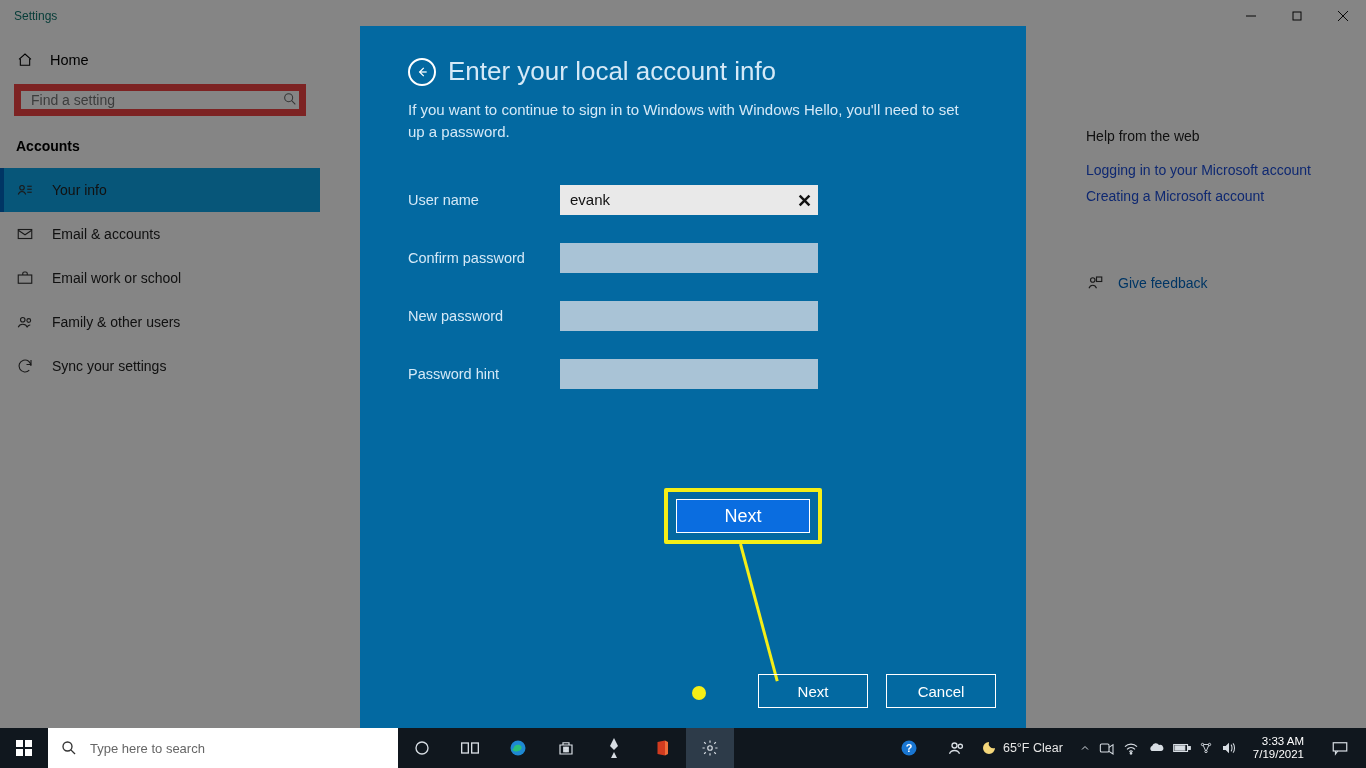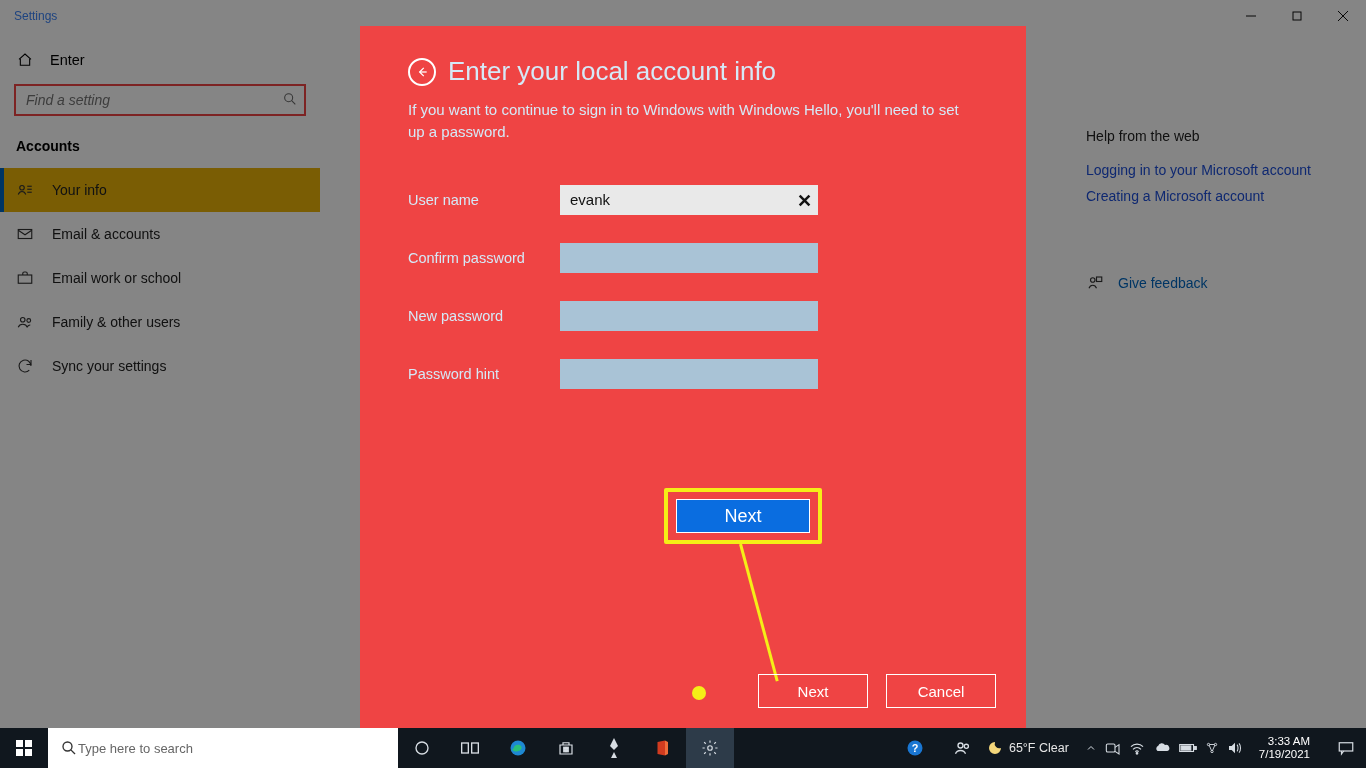--- a/index.html
+++ b/index.html
@@ -1,53 +1,53 @@
 <!DOCTYPE html>
 <html><head>
 <meta charset="utf-8">
 <style>
 * { margin: 0; padding: 0; box-sizing: border-box; font-family: "Segoe UI", Tahoma, sans-serif; }
 html, body { width: 1366px; height: 768px; overflow: hidden; background: #fff; }
 
 
 .settings-window { position: absolute; inset: 0 0 40px 0; background: #fff; }
-.win-titlebar { height: 32px; display: flex; align-items: center; font-size: 12px; color: #3b82f6; }
+.win-titlebar { height: 32px; display: flex; align-items: center; font-size: 12px; color: #0f766e; }
 .win-titlebar .title { padding-left: 14px; }
 .win-titlebar .spacer { flex: 1; }
 .win-btn { width: 46px; height: 32px; display: flex; align-items: center; justify-content: center; color: #111; }
 .win-btn svg { width: 10px; height: 10px; }
 
 .settings-body { display: flex; height: calc(100% - 32px); }
 .settings-left { width: 320px; padding: 8px 0 0 0; }
 .home-row { display: flex; align-items: center; gap: 16px; padding: 12px 16px 16px 16px; font-size: 14.5px; }
 .home-row .ico { width: 18px; display: flex; justify-content: center; }
 .search-wrap { margin: 0 14px 18px 14px; position: relative; }
-.search-input { width: 100%; height: 32px; border: 2px solid #ef4444; background: #fff; font-size: 14px; padding: 0 24px 0 10px; outline: none; font-style: italic; }
+.search-input { width: 100%; height: 32px; border: 7px solid #ef4444; background: #fff; font-size: 14px; padding: 0 24px 0 10px; outline: none; }
 .search-ico { position: absolute; right: 8px; top: 7px; color: #666; }
 .category { font-weight: 600; font-size: 14px; padding: 4px 16px 14px 16px; }
 .nav-item { display: flex; align-items: center; gap: 18px; height: 44px; padding: 0 16px 0 16px; font-size: 14px; color: #222; position: relative; }
-.nav-item.active { background: #eab308; }
+.nav-item.active { background: #0ea5e9; }
 .nav-item.active::before { content: ""; position: absolute; left: 0; top: 0; bottom: 0; width: 4px; background: #0067c0; }
 .nav-item .ico { width: 18px; display: flex; justify-content: center; color: #333; }
 
 .settings-right { flex: 1; padding: 62px 40px 0 28px; position: relative; }
 .help-block { position: absolute; right: 40px; top: 96px; width: 240px; font-size: 14px; }
 .help-block h4 { font-weight: 400; font-size: 14px; margin-bottom: 18px; color: #222; }
 .help-link { color: #1d4ed8; margin-bottom: 10px; cursor: pointer; }
 .help-action { display: flex; align-items: center; gap: 14px; color: #0067c0; margin-top: 14px; font-size: 14px; cursor: pointer; }
 .help-action .ico { color: #333; width: 18px; display: flex; justify-content: center; }
 
 
 .lock-glyph { position: absolute; left: 370px; top: 722px; color: #222; font-size: 18px; pointer-events:none; }
 
 
 .dim { position: absolute; inset: 0 0 40px 0; background: rgba(0,0,0,0.48); }
 
 
-.dialog { position: absolute; left: 360px; top: 26px; width: 666px; height: 702px; background: #ef4444; color: #fff; padding: 30px 32px 22px 48px; }
+.dialog { position: absolute; left: 360px; top: 26px; width: 666px; height: 702px; background: #0369a1; color: #fff; padding: 30px 32px 22px 48px; }
 .dlg-header { display: flex; align-items: center; gap: 12px; margin-bottom: 12px; }
 .back-btn { width: 28px; height: 28px; border: 2px solid #fff; border-radius: 50%; display: flex; align-items: center; justify-content: center; color: #fff; cursor: pointer; }
 .back-btn svg { width: 14px; height: 14px; }
 .dlg-title { font-size: 26px; font-weight: 400; color: #d5e9f7; }
 .dlg-p { font-size: 15px; line-height: 1.45; color: #d5e9f7; max-width: 560px; margin-top: 8px; }
 .dlg-p + .dlg-p { margin-top: 18px; }
 .form { margin-top: 42px; }
 .form-row { display: flex; align-items: center; margin-bottom: 28px; }
 .form-row label { width: 152px; font-size: 14.5px; color: #d5e9f7; }
 .form-row .field { position: relative; }
@@ -60,27 +60,27 @@
 .next-callout-inner { width: 134px; height: 34px; background: #0a6de0; border: 1px solid #fff; display: flex; align-items: center; justify-content: center; font-size: 18px; }
 .callout-line { position: absolute; left: 379px; top: 518px; width: 3px; height: 142px; background: #f5ee17; transform: rotate(-15deg); transform-origin: top; }
 .callout-dot { position: absolute; left: 332px; top: 660px; width: 14px; height: 14px; background: #f5ee17; border-radius: 50%; }
 
 .dlg-footer { position: absolute; right: 30px; bottom: 20px; display: flex; gap: 18px; }
 .dlg-btn { width: 110px; height: 34px; border: 1px solid #fff; background: transparent; color: #fff; font-size: 15px; display: flex; align-items: center; justify-content: center; cursor: pointer; }
 
 
 .taskbar { position: absolute; left: 0; right: 0; bottom: 0; height: 40px; background: #10171e; display: flex; align-items: center; color: #fff; font-size: 13px; }
 .start-btn { width: 48px; height: 40px; display: flex; align-items: center; justify-content: center; cursor: pointer; }
-.task-search { flex: 0 0 350px; height: 40px; background: #fff; color: #666; display: flex; align-items: center; padding: 0 12px; gap: 0; cursor: text; }
+.task-search { flex: 0 0 350px; height: 40px; background: #fff; color: #666; display: flex; align-items: center; padding: 0 12px; gap: 12px; cursor: text; }
 .task-search .ico { color: #333; }
 .tb-items { display: flex; align-items: center; height: 40px; }
 .tb-item { width: 48px; height: 40px; display: flex; align-items: center; justify-content: center; cursor: pointer; color: #d7dde3; }
 .tb-item.active { background: #2d3b49; }
 .tb-spacer { flex: 1; }
-.tb-right { display: flex; align-items: center; gap: 10px; height: 32px; }
+.tb-right { display: flex; align-items: center; gap: 10px; padding-right: 6px; height: 32px; }
 .weather { display: flex; align-items: center; gap: 6px; font-size: 12.5px; color: #e6e6e6; margin-right: 6px; }
 .tray-icons { display: flex; align-items: center; gap: 8px; color: #d7dde3; }
 .tray-icons span { display: inline-flex; }
 .clock { display: flex; flex-direction: column; align-items: flex-end; font-size: 11.5px; line-height: 1.15; padding: 0 6px; }
 .notif { width: 40px; height: 40px; display: flex; align-items: center; justify-content: center; cursor: pointer; color: #d7dde3; }
 
 svg { display: block; }
 </style>
 </head>
 <body>
@@ -109,21 +109,21 @@
 
   <div class="settings-body">
     <div class="settings-left">
       <div class="home-row">
         <span class="ico">
             <svg width="16" height="16" viewBox="0 0 24 24" fill="none" stroke="currentColor" stroke-width="1.6">
               <path d="M3 11 12 3l9 8"></path>
               <path d="M5 10v10h14V10"></path>
             </svg>
           </span>
-        <span>Enter</span>
+        <span>Home</span>
       </div>
       <div class="search-wrap">
         <input class="search-input" placeholder="Find a setting" style="">
         <span class="search-ico">
             <svg width="16" height="16" viewBox="0 0 24 24" fill="none" stroke="currentColor" stroke-width="1.6">
               <circle cx="10" cy="10" r="6"></circle>
               <line x1="20" y1="20" x2="14.5" y2="14.5"></line>
             </svg>
           </span>
       </div>

